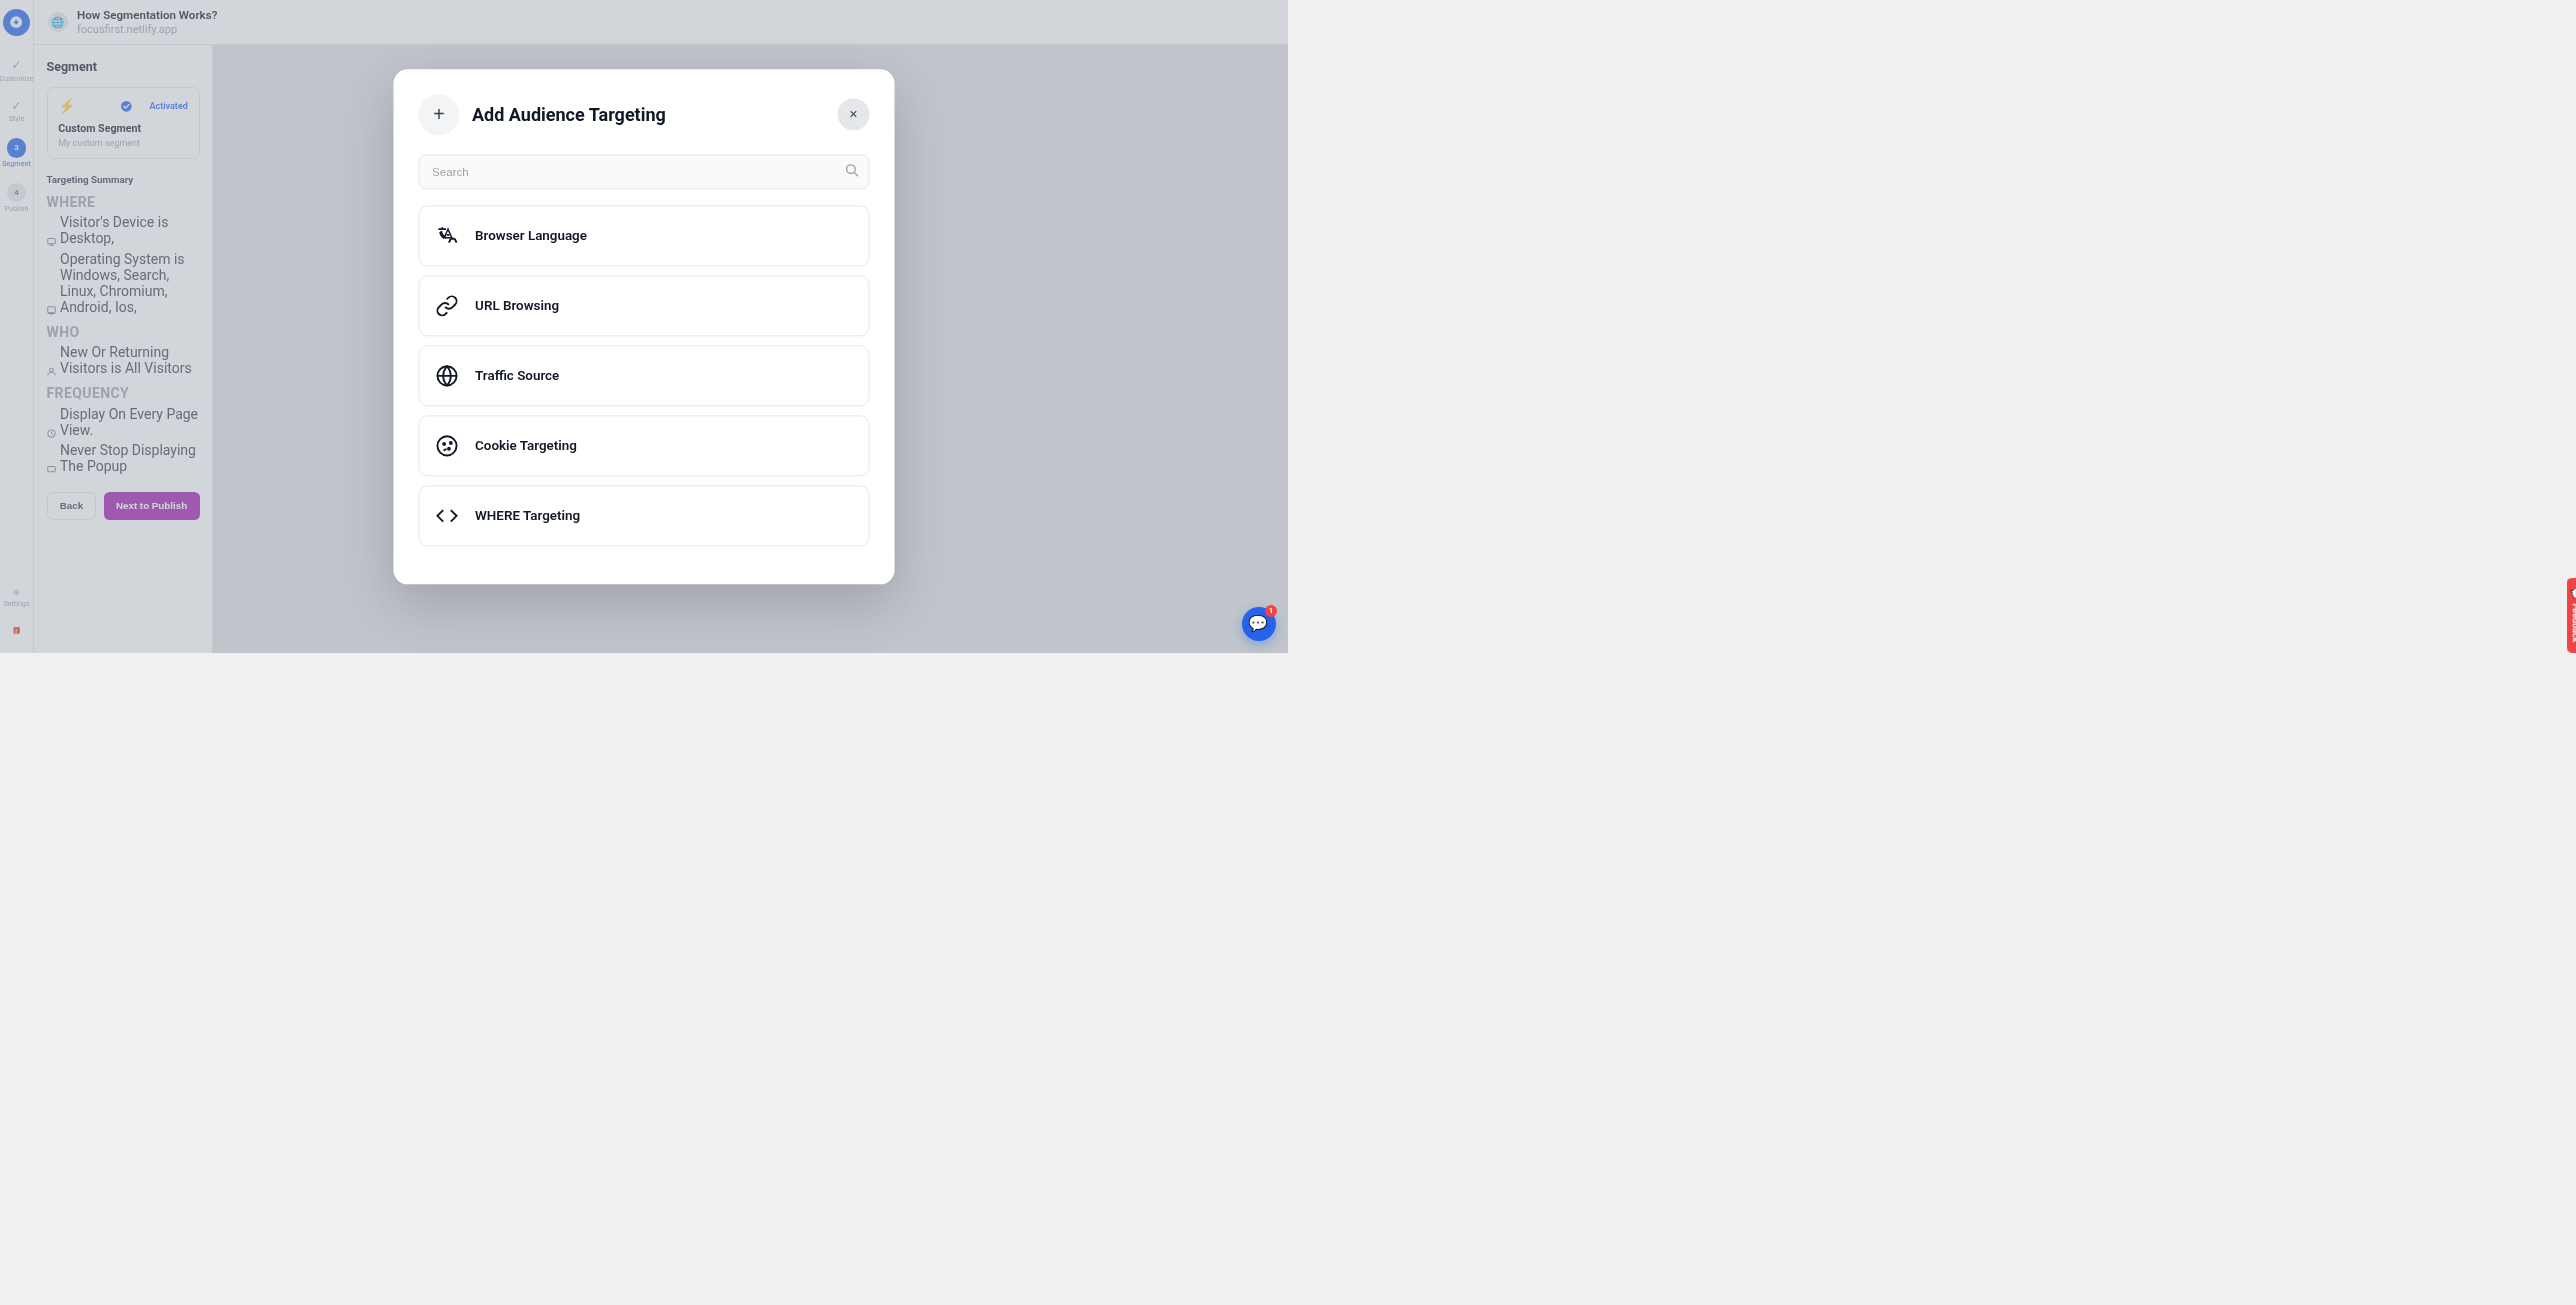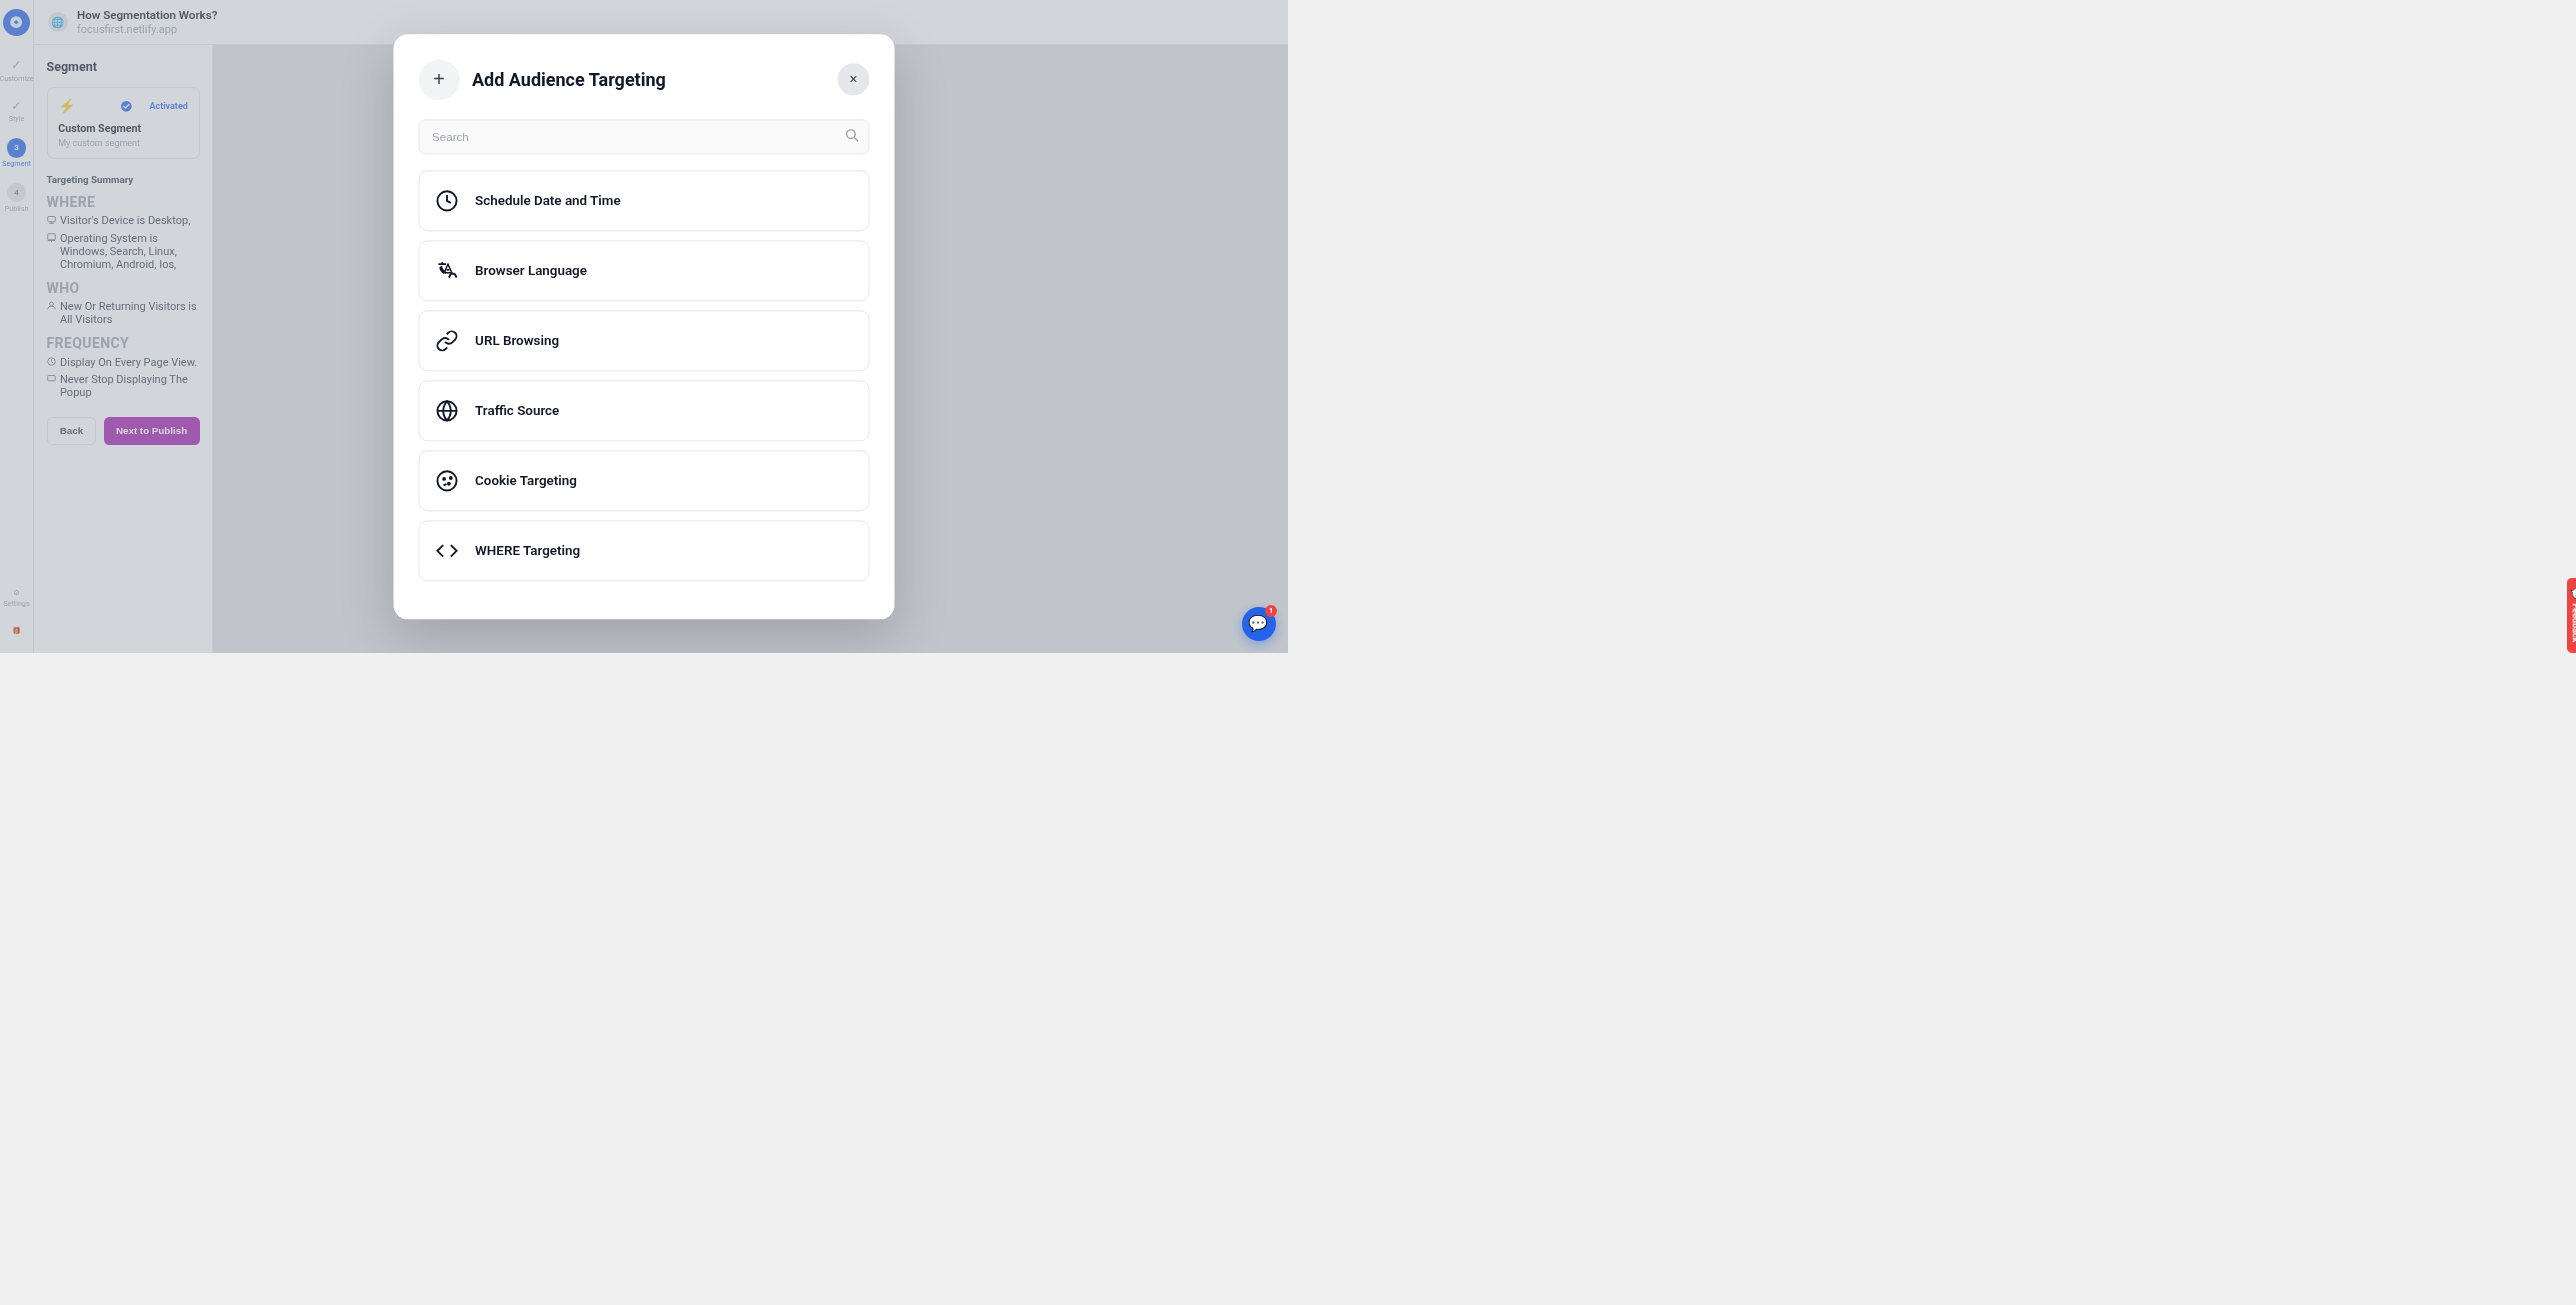--- a/index.html
+++ b/index.html
@@ -169,23 +169,23 @@
       font-size: 14px;
       font-weight: 700;
       color: #9ca3af;
       letter-spacing: 0.4px;
       text-transform: uppercase;
       margin-bottom: 4.5px;
       margin-top: 9px;
     }
     .summary-item {
       display: flex;
-      align-items: flex-start;
+      align-items: flex-end;
       gap: 4.5px;
-      font-size: 11px;
+      font-size: 14px;
       color: #374151;
       margin-bottom: 4.5px;
     }
     .summary-item svg { flex-shrink: 0; margin-top: 0.9px; }
 
     .panel-buttons {
       display: flex;
       gap: 7.2px;
       margin-top: 18px;
     }
@@ -492,29 +492,20 @@
   <div class="modal-search">
     <input type="text" placeholder="Search" style="">
     <span class="search-icon-wrap">
       <svg width="14.3" height="14.3" viewBox="0 0 20 20" fill="none" stroke="#9ca3af" stroke-width="2">
         <circle cx="9" cy="9" r="6"></circle>
           <line x1="14" y1="14" x2="19" y2="19"></line>
       </svg>
     </span>
   </div>
 
-  <div class="modal-option">
-    <div class="modal-option-icon">
-      <svg width="23" height="23" viewBox="0 0 24 24" fill="none" stroke="#111827" stroke-width="2">
-        <circle cx="12" cy="12" r="10"></circle>
-          <polyline points="12 6 12 12 16 14"></polyline>
-      </svg>
-    </div>
-    <span class="modal-option-label">Schedule Date and Time</span>
-  </div>
 
   <div class="modal-option">
     <div class="modal-option-icon">
       <svg width="23" height="23" viewBox="0 0 24 24" fill="none" stroke="#111827" stroke-width="2">
         <path d="M3 5h8M7 3v2M5 8c0 3 2 5 4 6M11 14c-2-1-5-4-5-7"></path>
         <path d="M13 5l4 9h-8l4-9z" stroke-width="1.5"></path>
         <line x1="14.5" y1="11" x2="11.5" y2="11"></line>
         <path d="M14 19l2-4M22 19l-2-4M16 15h4"></path>
       </svg>
     </div>

